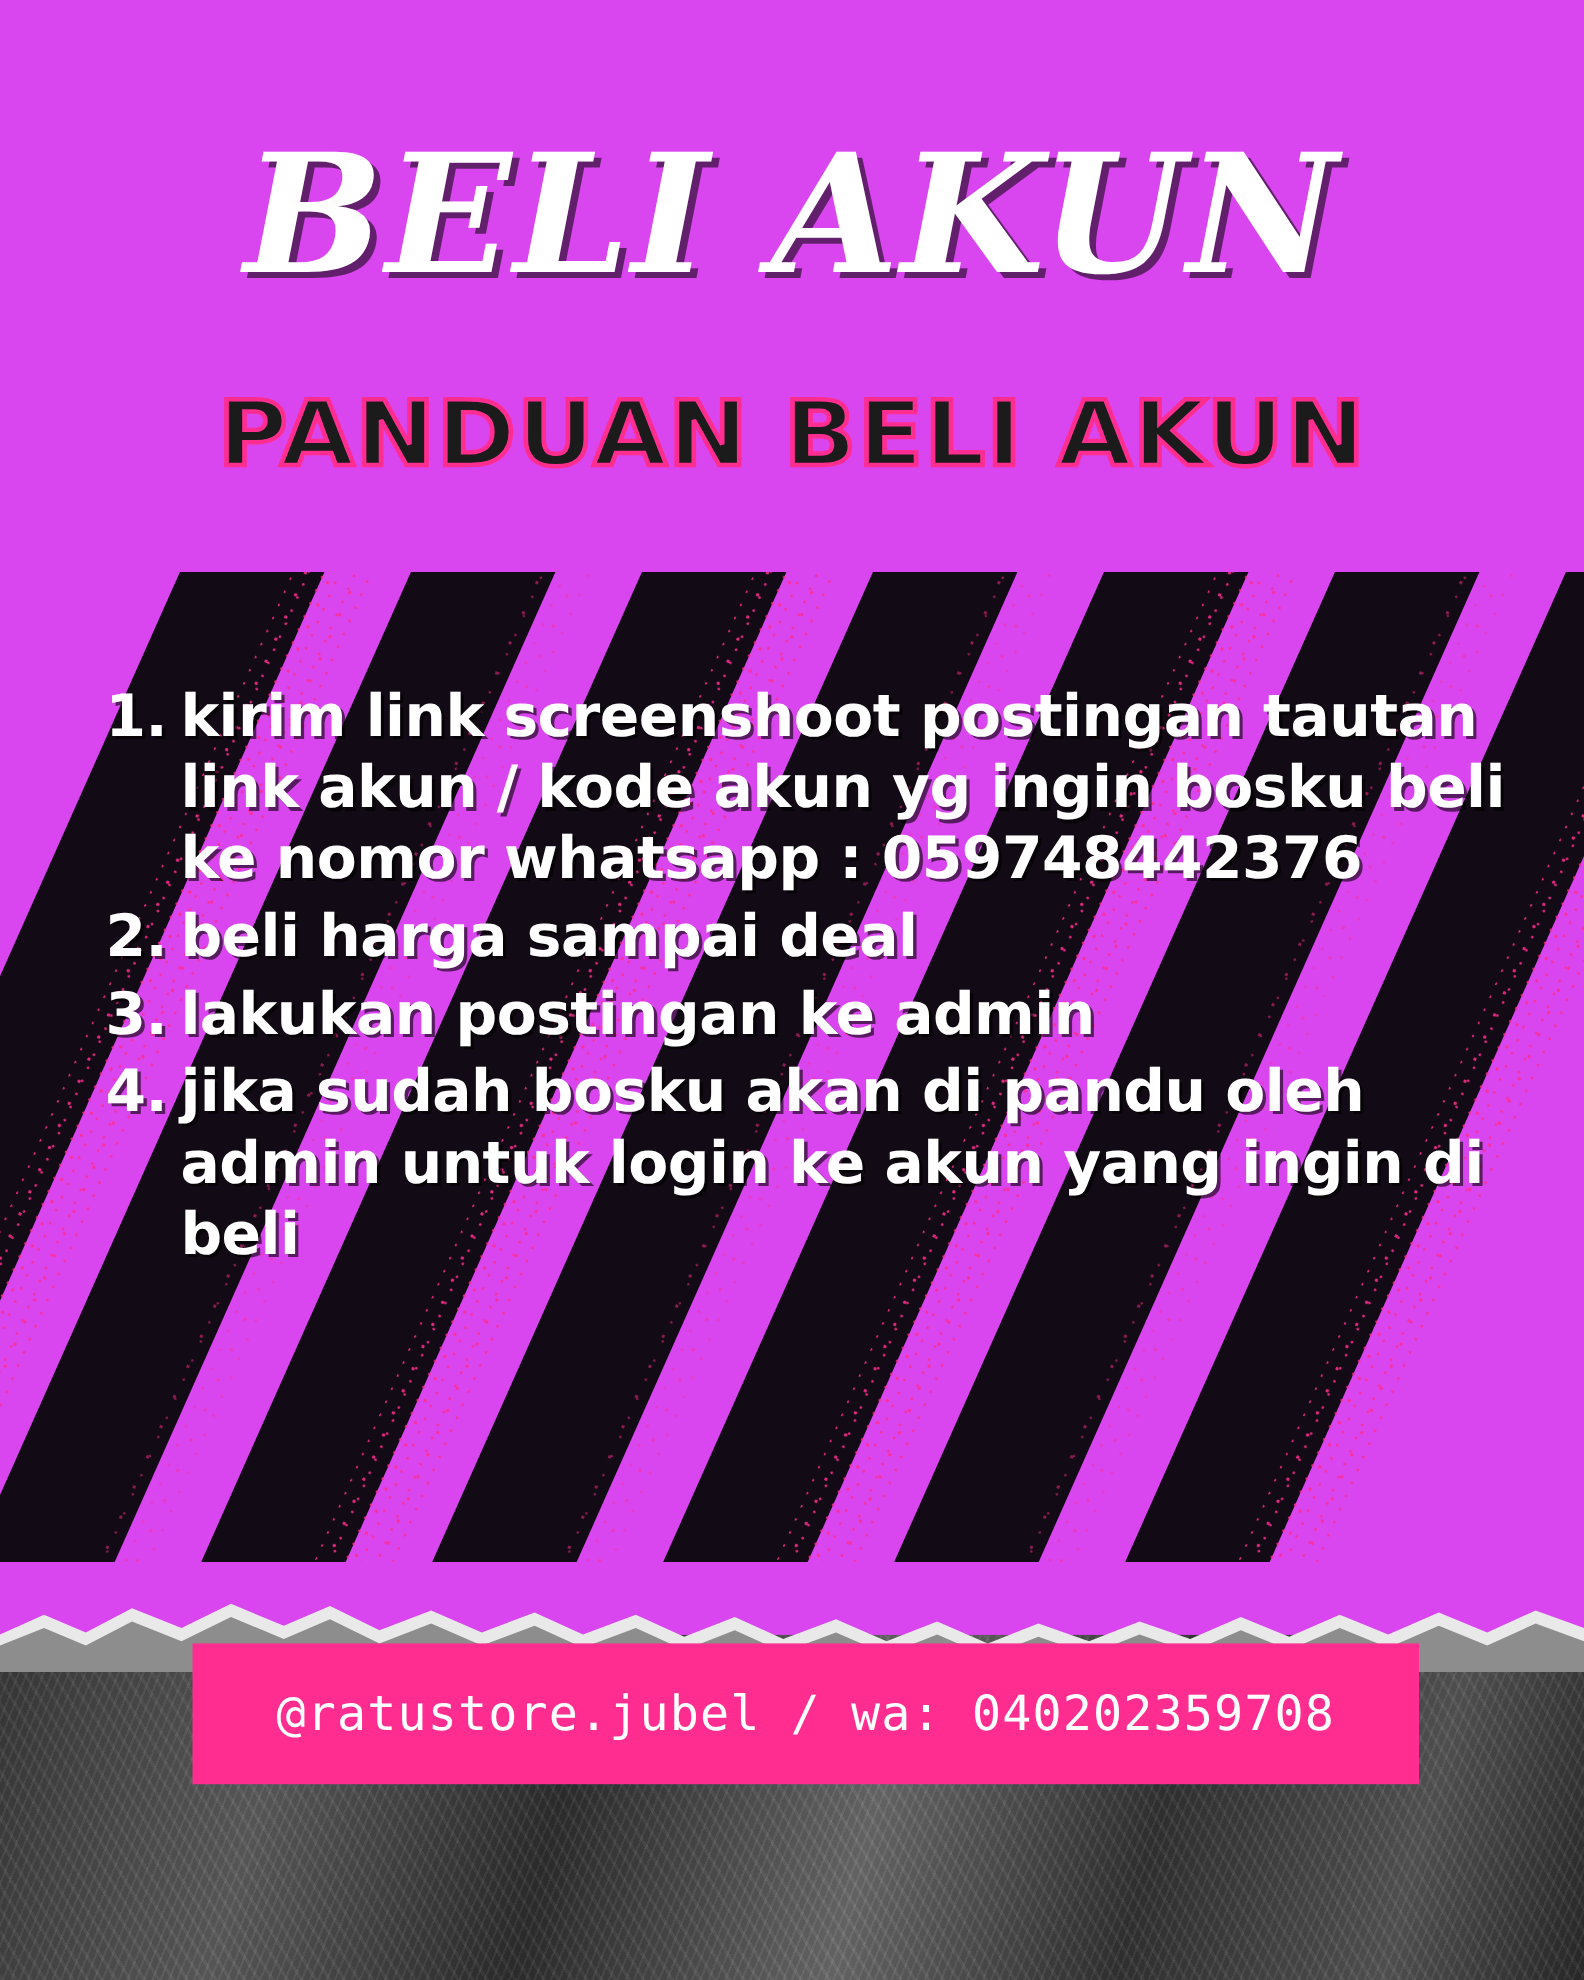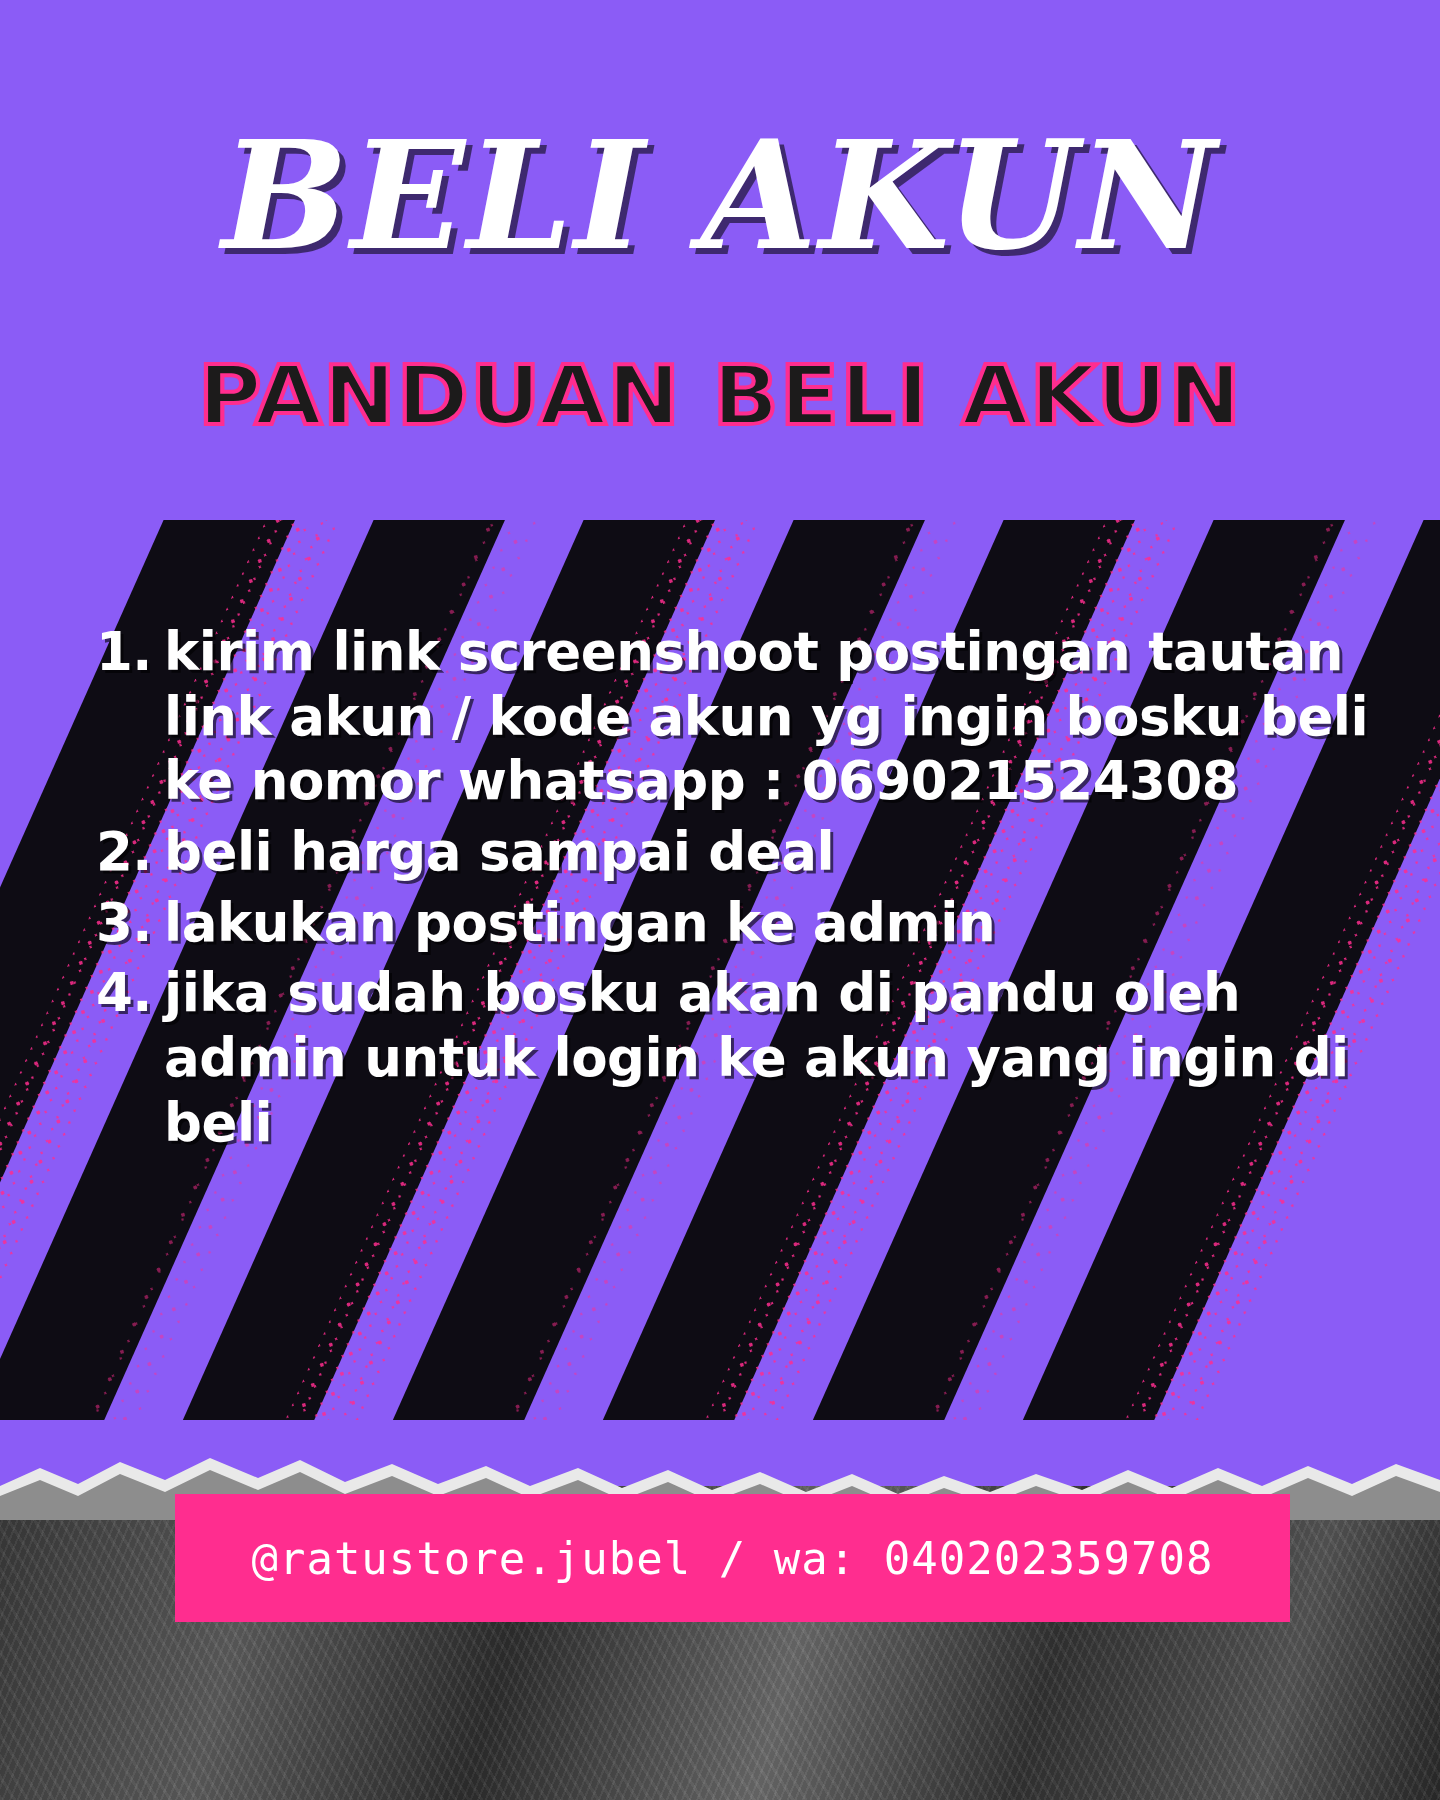--- a/index.html
+++ b/index.html
@@ -12,21 +12,21 @@
     width: 1440px;
     height: 1800px;
     overflow: hidden;
     font-family: "Liberation Sans", sans-serif;
   }
 
   .poster {
     position: relative;
     width: 1440px;
     height: 1800px;
-    background: #8b5cf6;
+    background: #d946ef;
     overflow: hidden;
   }
 
   
   .grunge-band {
     position: absolute;
     left: 0;
     top: 520px;
     width: 1440px;
     height: 900px;
@@ -203,21 +203,21 @@
     <div class="dots" style="left:1320px;"></div>
   </div>
 
   <div class="headline">BELI AKUN</div>
 
   <div class="subheadline">PANDUAN BELI AKUN</div>
 
   <div class="steps">
     <div class="step">
       <span class="step-num">1.</span>
-      <span class="step-text">kirim link screenshoot postingan tautan link akun / kode akun yg ingin bosku beli ke nomor whatsapp : 069021524308</span>
+      <span class="step-text">kirim link screenshoot postingan tautan link akun / kode akun yg ingin bosku beli ke nomor whatsapp : 059748442376</span>
     </div>
     <div class="step">
       <span class="step-num">2.</span>
       <span class="step-text">beli harga sampai deal</span>
     </div>
     <div class="step">
       <span class="step-num">3.</span>
       <span class="step-text">lakukan postingan ke admin</span>
     </div>
     <div class="step">

